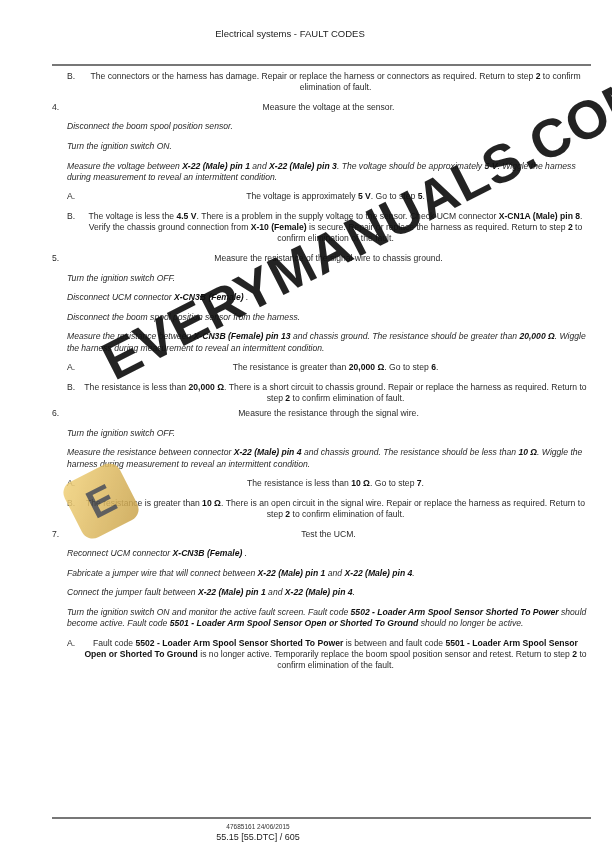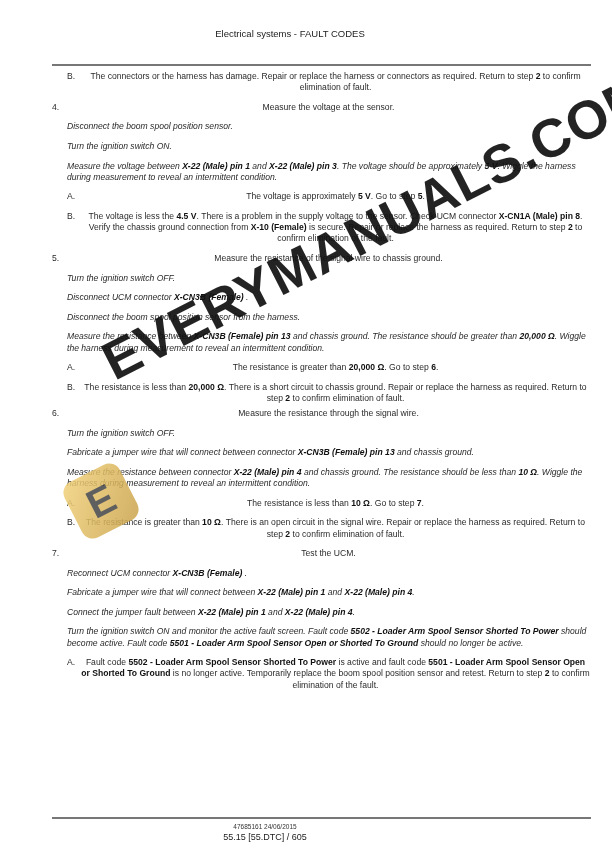--- a/index.html
+++ b/index.html
@@ -9,21 +9,21 @@
        font-size:9.5px;color:#222;}
   .rule{position:absolute;left:52px;width:539px;height:2px;background:#777;}
   .content{position:absolute;left:52px;top:71px;width:538px;font-size:8.6px;line-height:11.2px;color:#2a2a2a;}
   .para{margin:0 0 8.4px 15px;font-style:italic;}
   .step{display:flex;margin:0 0 8.4px 0;}
   .step .num{width:15px;flex:none;}
   .sub{display:flex;margin:0 0 8.4px 15px;}
   .sub .let{width:14px;flex:none;}
   .sub .txt, .step .txt{flex:1;text-align:center;}
   b{font-weight:bold;color:#111;}
-  .footer{position:absolute;left:15px;width:500px;text-align:center;}
+  .footer{position:absolute;left:8px;width:500px;text-align:center;}
   .footer-doc{top:823px;font-size:6.5px;color:#333;}
   .footer-page{top:832px;font-size:9px;color:#222;}
   .watermark{position:absolute;left:120px;top:330px;font-size:54px;font-weight:bold;
        color:#111;transform:rotate(-27deg);transform-origin:left bottom;letter-spacing:1px;
        white-space:nowrap;opacity:0.92;}
   .wm-logo{position:absolute;left:70px;top:470px;width:62px;height:62px;border-radius:12px;
        background:linear-gradient(135deg,#f2d27a,#c9a24a);transform:rotate(-27deg);
        opacity:0.85;display:flex;align-items:center;justify-content:center;}
   .wm-logo span{font-size:40px;font-weight:bold;color:#444;transform:rotate(0deg);}
 </style>
@@ -71,42 +71,41 @@
   <div class="sub" style="margin-bottom:4px;">
     <span class="let">B.</span>
     <span class="txt"><span>The resistance is less than </span><b>20,000 Ω</b><span>.  There is a short circuit to chassis ground.  Repair or replace the harness as required.  Return to step </span><b>2</b><span> to confirm elimination of fault.</span></span>
   </div>
 
   <div class="step">
     <span class="num">6.</span>
     <span class="txt">Measure the resistance through the signal wire.</span>
   </div>
   <p class="para">Turn the ignition switch OFF.</p>
-  <p class="para"><span>Fabricate a jumper wire that will connect between connector </span><b>X-CN3B (Female) pin 13</b><span> and chassis ground.</span></p>
   <p class="para"><span>Measure the resistance between connector </span><b>X-22 (Male) pin 4</b><span> and chassis ground.  The resistance should be less than </span><b>10 Ω</b><span>.  Wiggle the harness during measurement to reveal an intermittent condition.</span></p>
   <div class="sub">
     <span class="let">A.</span>
     <span class="txt"><span>The resistance is less than </span><b>10 Ω</b><span>.  Go to step </span><b>7</b><span>.</span></span>
   </div>
   <div class="sub">
     <span class="let">B.</span>
     <span class="txt"><span>The resistance is greater than </span><b>10 Ω</b><span>. There is an open circuit in the signal wire. Repair or replace the harness as required.  Return to step </span><b>2</b><span> to confirm elimination of fault.</span></span>
   </div>
 
   <div class="step">
     <span class="num">7.</span>
     <span class="txt">Test the UCM.</span>
   </div>
   <p class="para"><span>Reconnect UCM connector </span><b>X-CN3B (Female)</b><span> .</span></p>
   <p class="para"><span>Fabricate a jumper wire that will connect between </span><b>X-22 (Male) pin 1</b><span> and </span><b>X-22 (Male) pin 4</b><span>.</span></p>
   <p class="para"><span>Connect the jumper fault between </span><b>X-22 (Male) pin 1</b><span> and </span><b>X-22 (Male) pin 4</b><span>.</span></p>
   <p class="para"><span>Turn the ignition switch ON and monitor the active fault screen.  Fault code </span><b>5502 - Loader Arm Spool Sensor Shorted To Power</b><span> should become active.  Fault code </span><b>5501 - Loader Arm Spool Sensor Open or Shorted To Ground</b><span> should no longer be active.</span></p>
   <div class="sub">
     <span class="let">A.</span>
-    <span class="txt"><span>Fault code </span><b>5502 - Loader Arm Spool Sensor Shorted To Power</b><span> is active and fault code </span><b>5501 - Loader Arm Spool Sensor Open or Shorted To Ground</b><span> is no longer active.  Temporarily replace the boom spool position sensor and retest.  Return to step </span><b>2</b><span> to confirm elimination of the fault.</span></span>
+    <span class="txt"><span>Fault code </span><b>5502 - Loader Arm Spool Sensor Shorted To Power</b><span> is between and fault code </span><b>5501 - Loader Arm Spool Sensor Open or Shorted To Ground</b><span> is no longer active.  Temporarily replace the boom spool position sensor and retest.  Return to step </span><b>2</b><span> to confirm elimination of the fault.</span></span>
   </div>
 </div>
 
 <div class="wm-logo">
     <span>E</span>
   </div>
 <div class="watermark">EVERYMANUALS.COM</div>
 
 <div class="rule" style="top:817px;"></div>
 <div class="footer footer-doc">47685161 24/06/2015</div>

